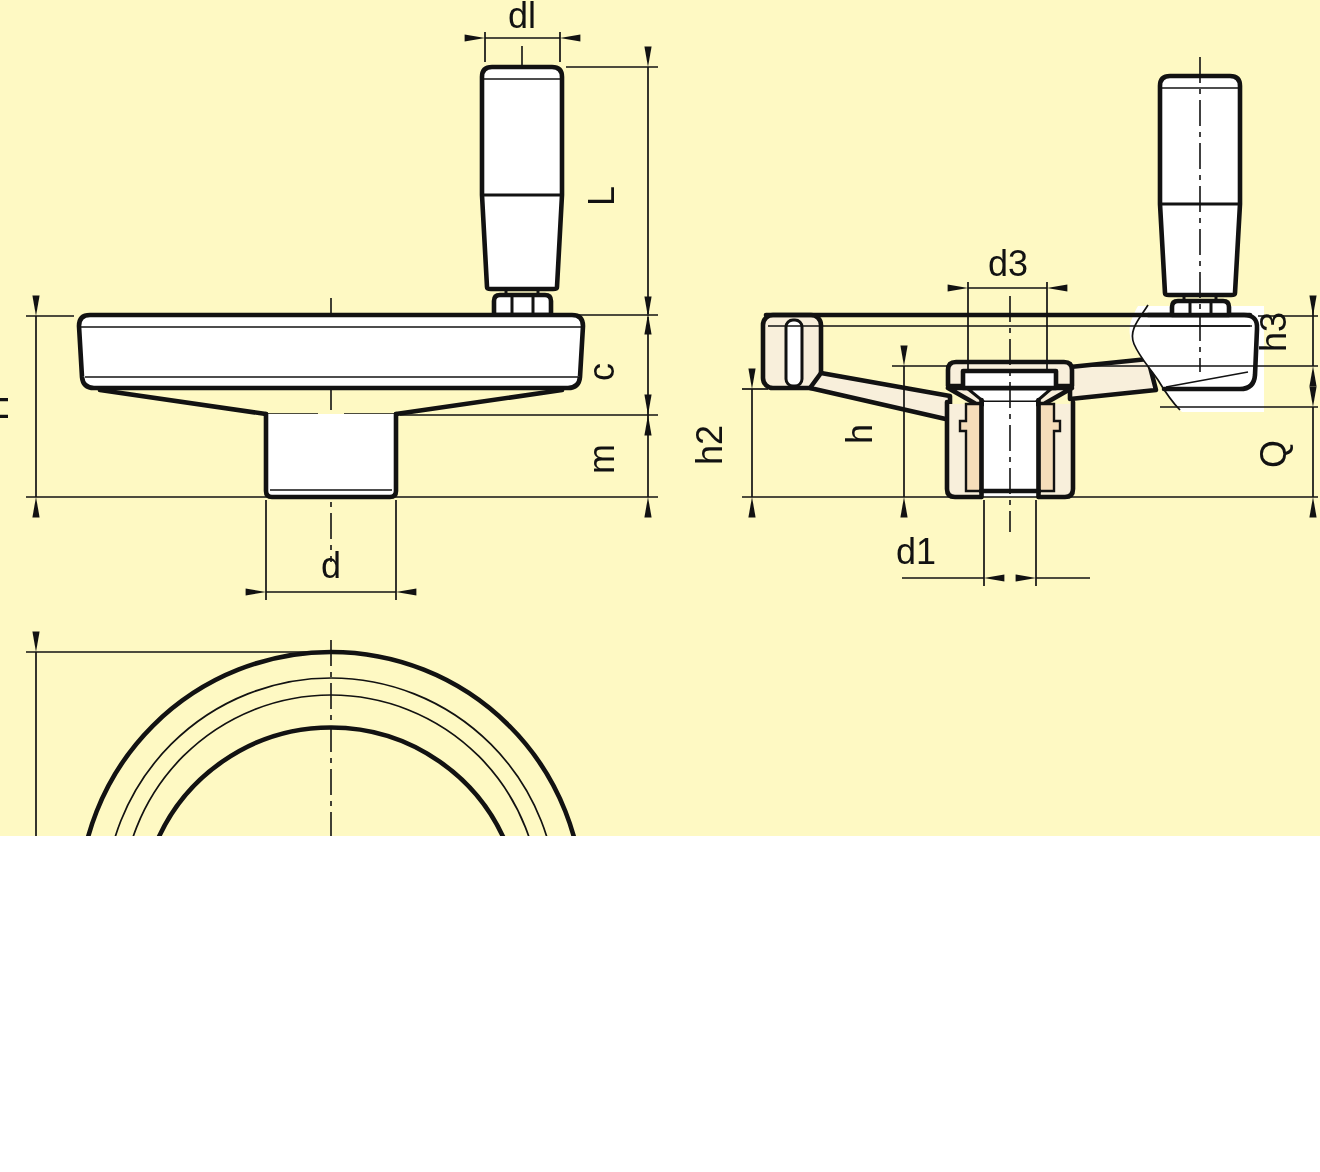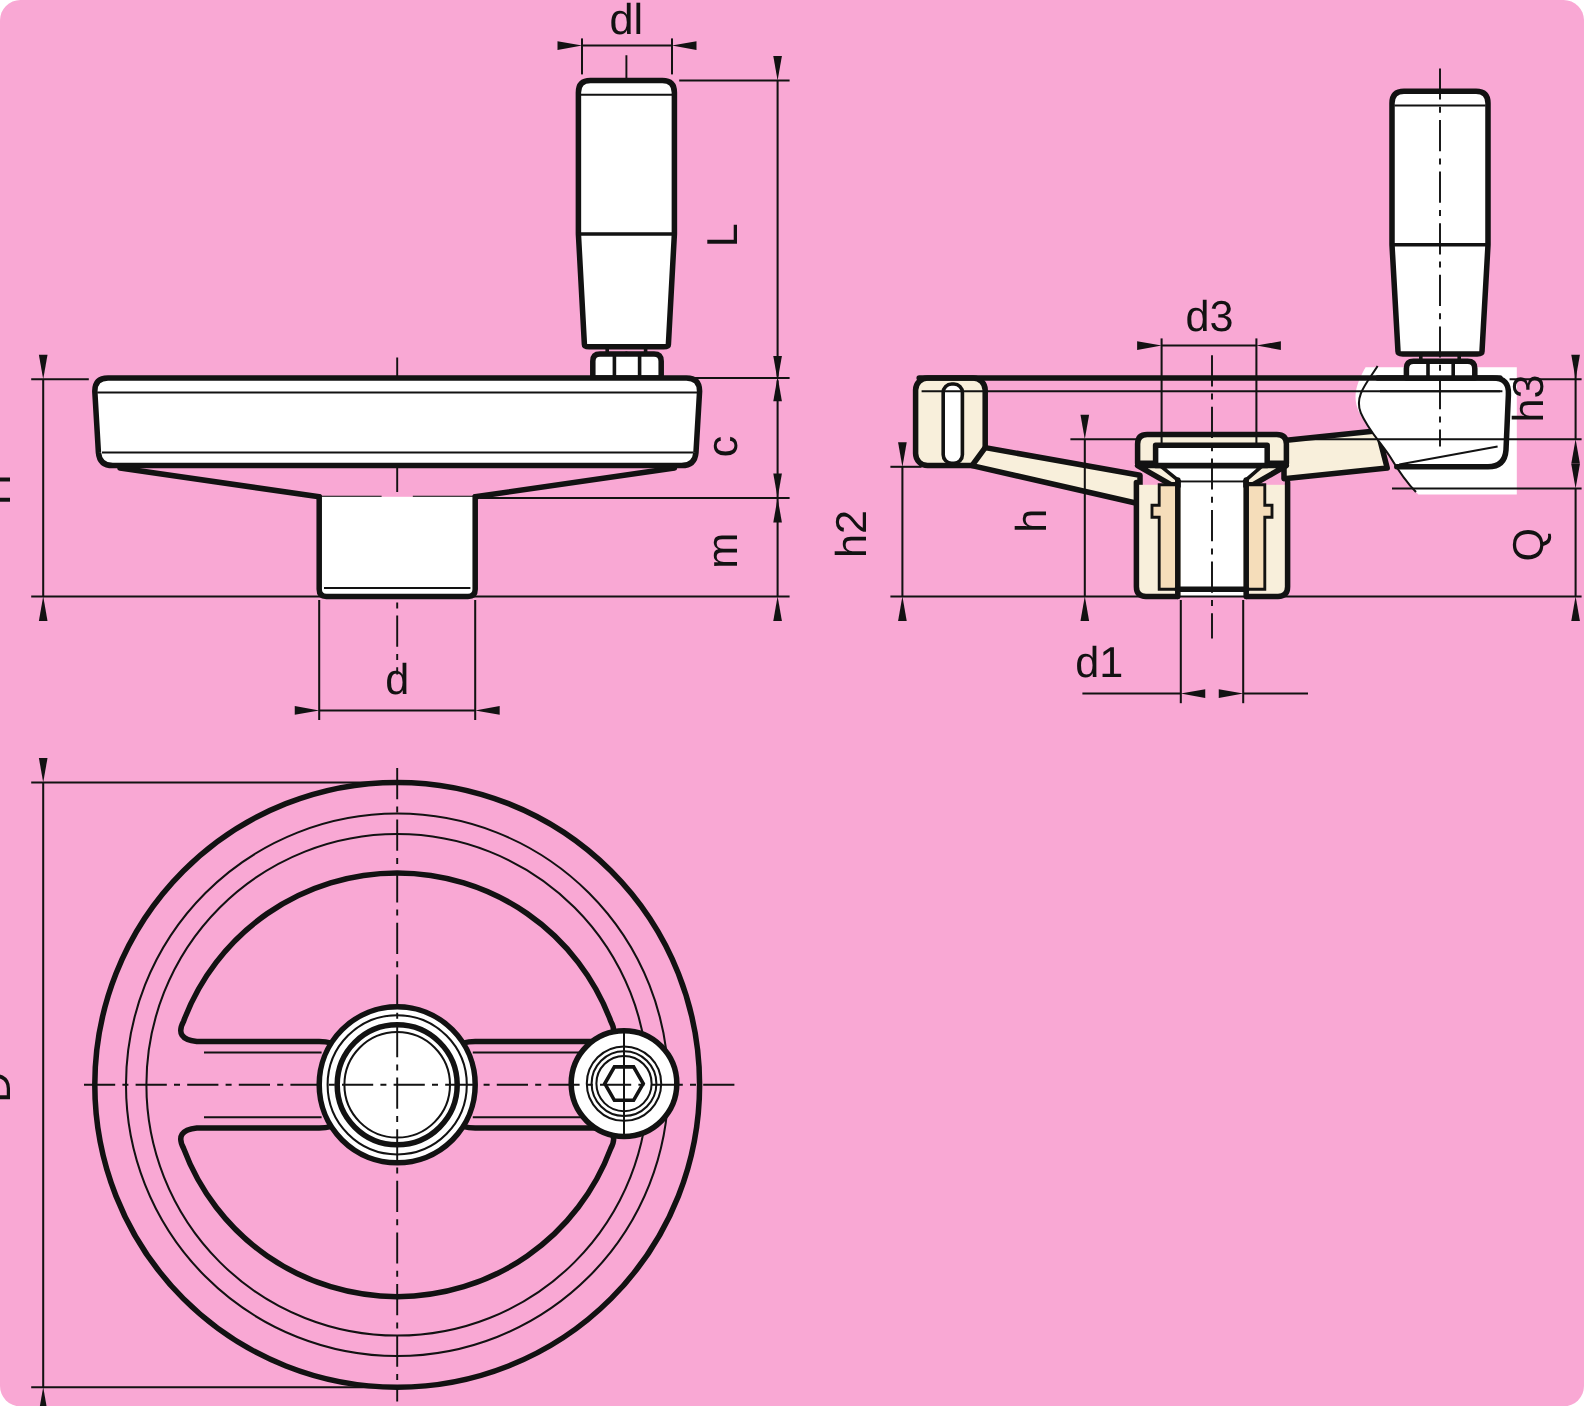--- a/index.html
+++ b/index.html
@@ -1,16 +1,16 @@
 <!DOCTYPE html>
 <html><head>
 <meta charset="utf-8">
 <style>
   html,body{margin:0;padding:0;background:#ffffff;}
-  .stage{width:1320px;height:1172px;position:relative;background:#f9a8d4;border-radius:17px;}
+  .stage{width:1320px;height:836px;position:relative;background:#fef9c3;}
   svg{display:block;}
   
   .thick{stroke:#121212;stroke-width:4.6;fill:none;stroke-linecap:round;stroke-linejoin:round;}
   .med{stroke:#121212;stroke-width:3;fill:none;stroke-linecap:round;}
   .thin{stroke:#121212;stroke-width:1.7;fill:none;stroke-linecap:butt;}
   .dim{stroke:#121212;stroke-width:1.7;fill:none;}
   .cl{stroke:#121212;stroke-width:1.6;fill:none;stroke-dasharray:26 6 5 6;}
   .fillwhite{fill:#ffffff;}
   .cream{fill:#f8efdb;}
   .peach{fill:#f5ddba;}

